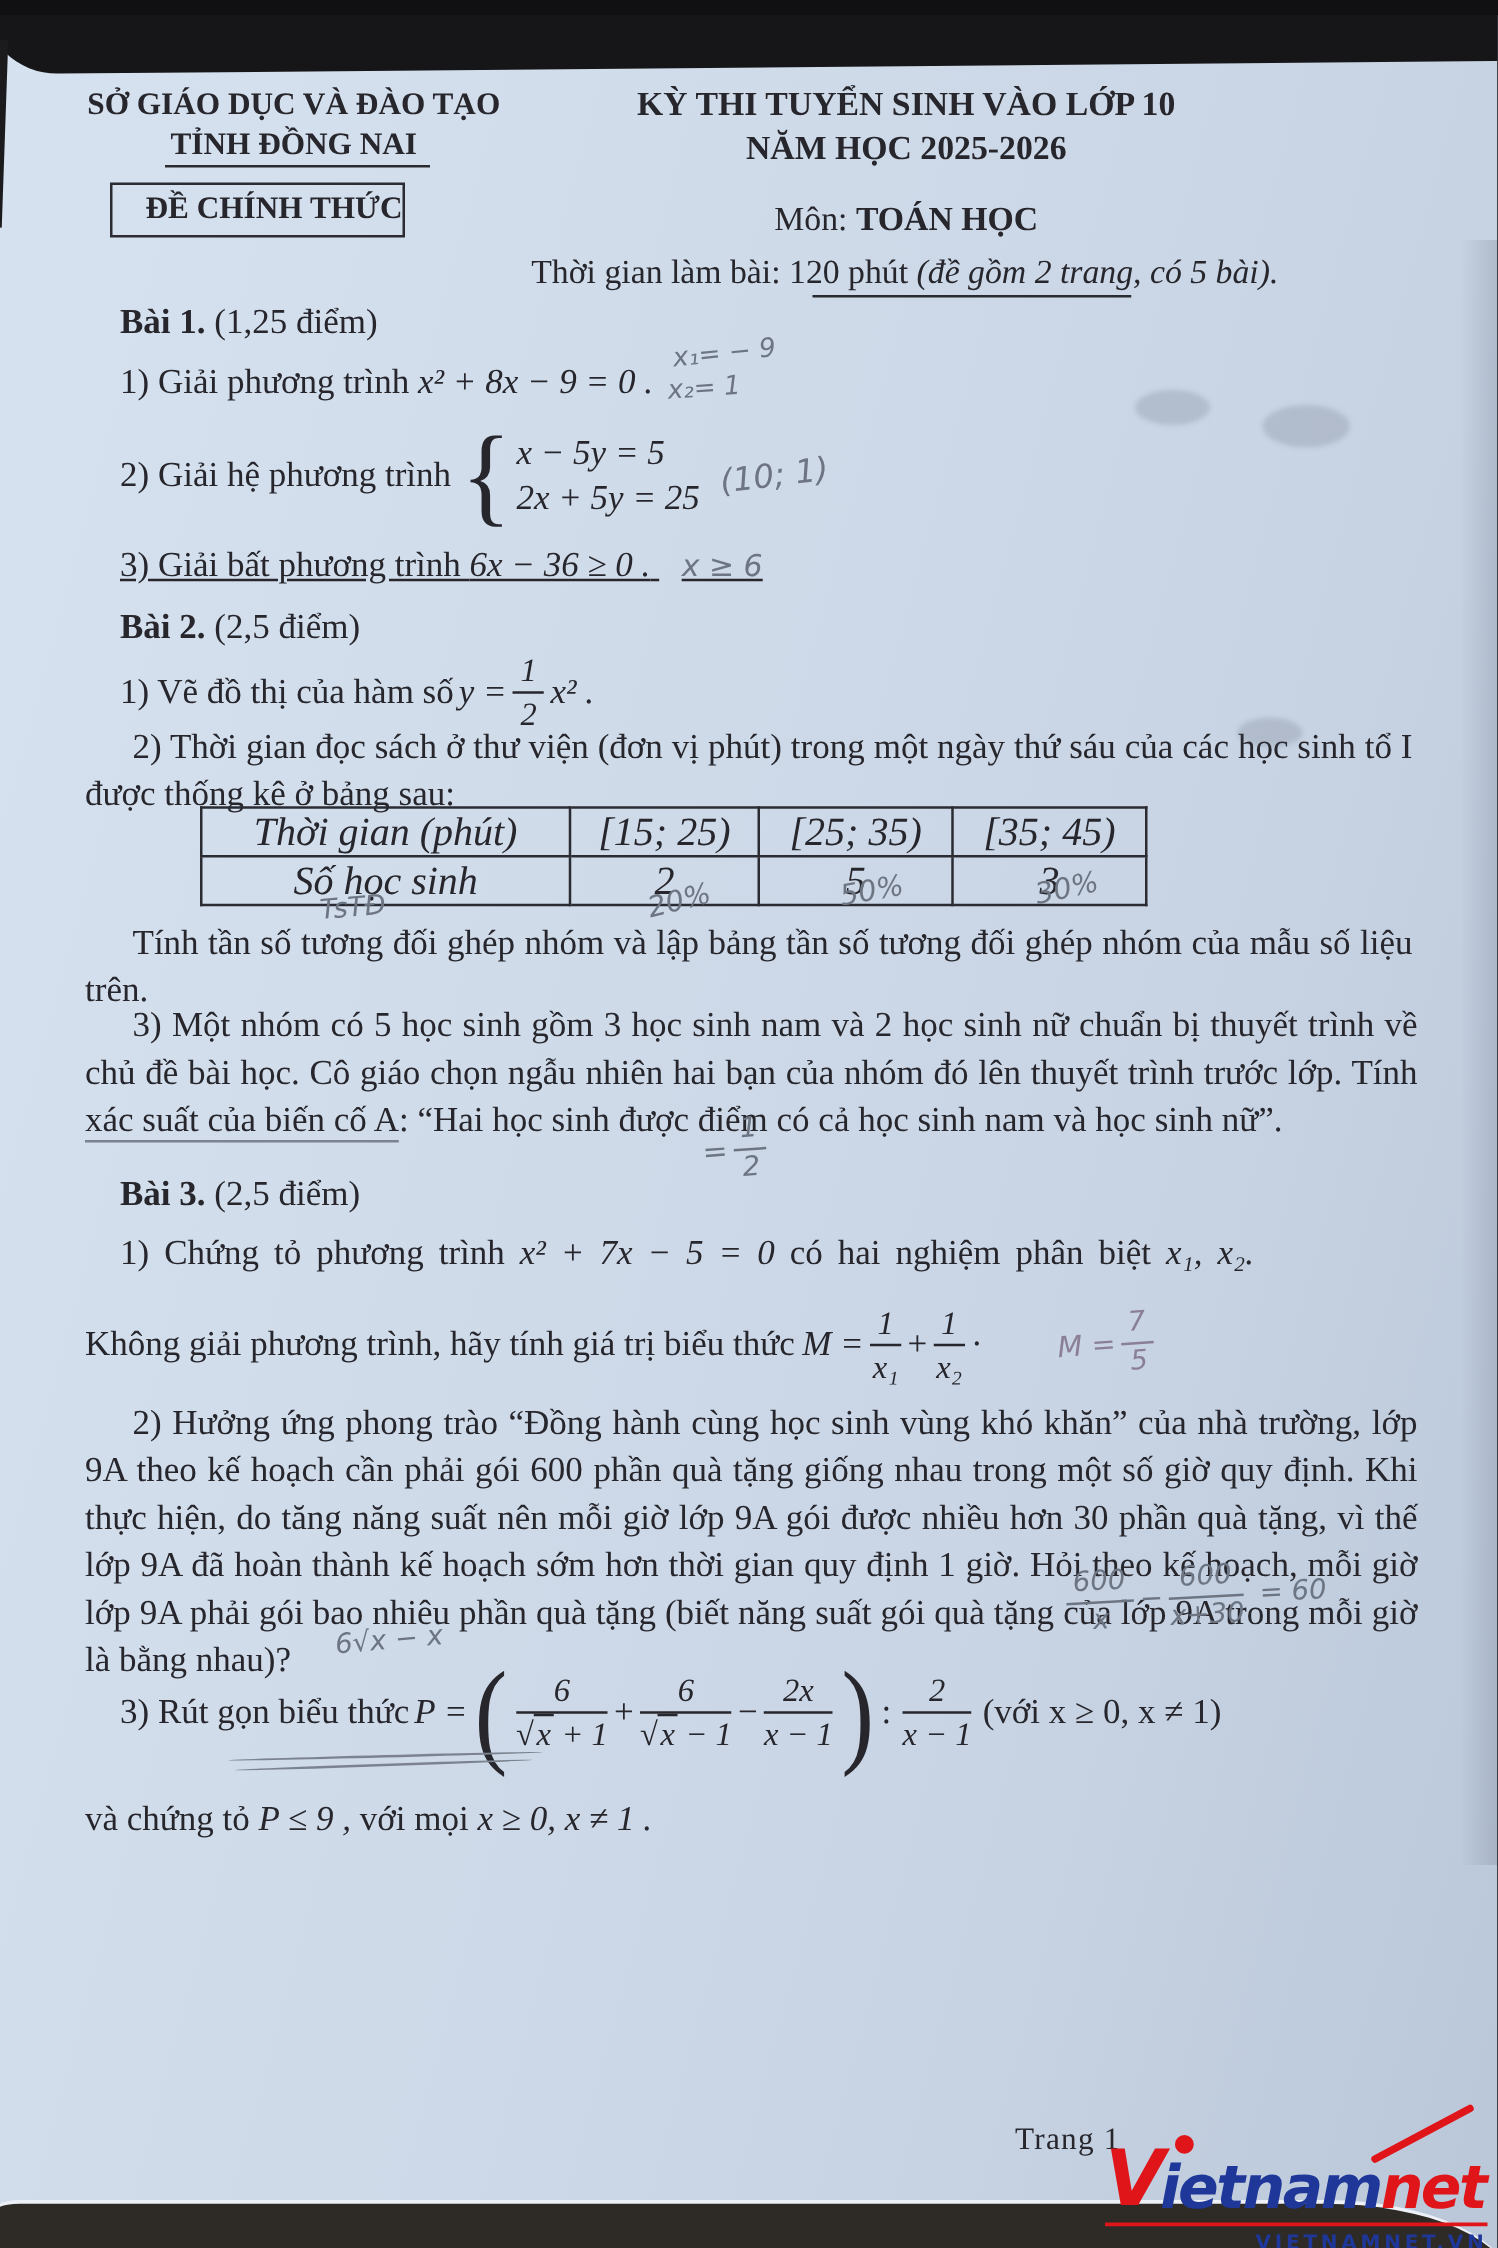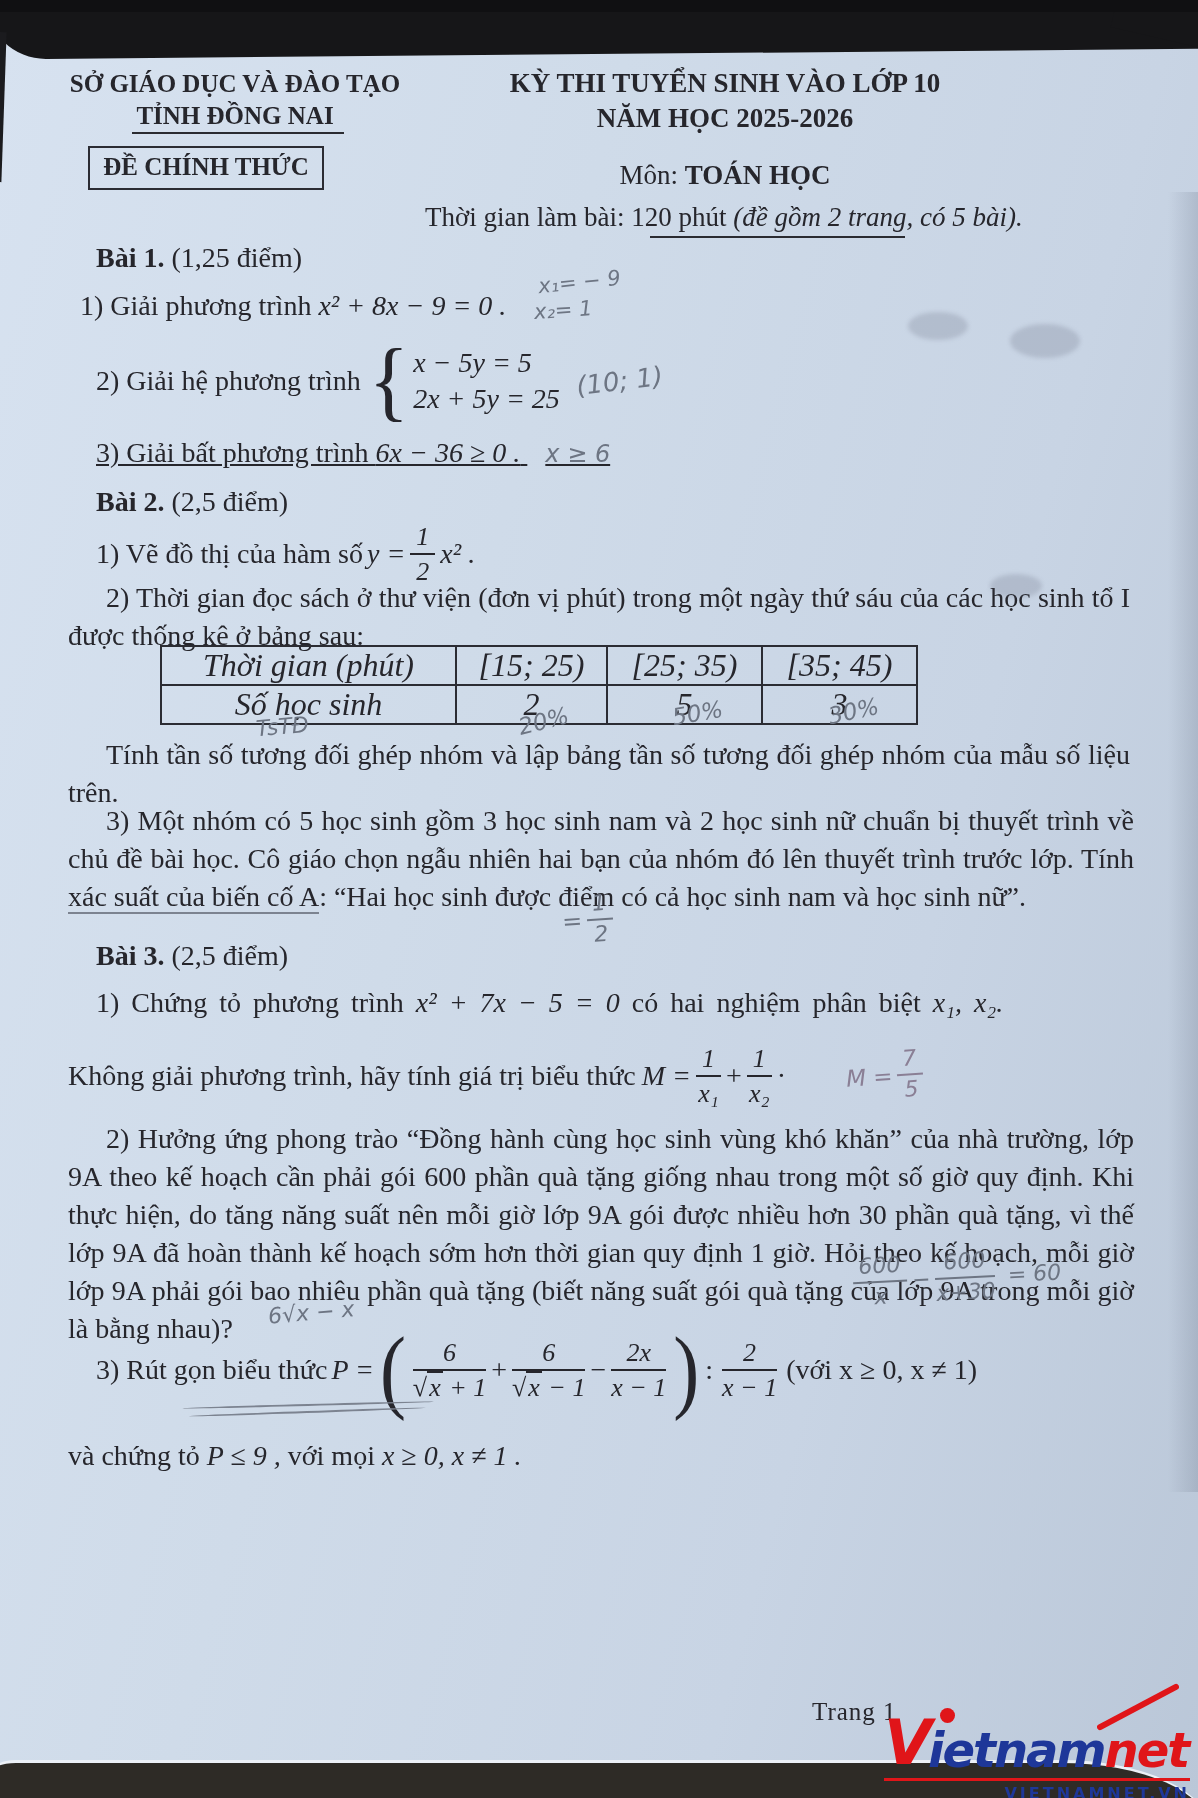--- a/index.html
+++ b/index.html
@@ -60,39 +60,39 @@
 </head>
 <body>
 
 <div class="photo">
 
   <div class="abs ctr" style="left:60px;top:58px;width:350px;">
     <div class="b fs25">SỞ GIÁO DỤC VÀ ĐÀO TẠO</div>
     <div class="b fs25" style="margin-top:4px;">TỈNH ĐỒNG NAI</div>
   </div>
   <div class="abs rule" style="left:132px;top:120px;width:212px;"></div>
-  <div class="abs stamp" style="left:88px;top:134px;width:232px;height:40px;">ĐỀ CHÍNH THỨC</div>
+  <div class="abs stamp" style="left:88px;top:134px;width:232px;height:40px;text-align:right;">ĐỀ CHÍNH THỨC</div>
 
   <div class="abs ctr" style="left:400px;top:56px;width:650px;">
     <div class="b" style="font-size:27px;">KỲ THI TUYỂN SINH VÀO LỚP 10</div>
     <div class="b" style="font-size:27px;margin-top:4px;">NĂM HỌC 2025-2026</div>
   </div>
   <div class="abs ctr" style="left:400px;top:148px;width:650px;font-size:27px;">
     <span>Môn: </span><span class="b">TOÁN HỌC</span>
   </div>
   <div class="abs" style="left:425px;top:190px;width:640px;font-size:27px;">
     <span>Thời gian làm bài: </span><span>120 phút </span><span class="i">(đề gồm 2 trang, có 5 bài).</span>
   </div>
   <div class="abs rule" style="left:650px;top:224px;width:255px;"></div>
 
   <div class="abs fs28" style="left:96px;top:230px;">
     <span class="b">Bài 1.</span><span> (1,25 điểm)</span>
   </div>
 
-  <div class="abs fs28" style="left:80px;top:278px;">
+  <div class="abs fs28" style="left:96px;top:278px;">
     <span>1) Giải phương trình </span><span class="math">x² + 8x − 9 = 0 .</span>
   </div>
   <div class="abs hw" style="left:538px;top:258px;font-size:21px;transform:rotate(-6deg);">x₁= − 9</div>
   <div class="abs hw" style="left:534px;top:286px;font-size:21px;transform:rotate(-4deg);">x₂=  1</div>
 
   <div class="abs row" style="left:96px;top:326px;height:86px;">
     <span class="fs28">2) Giải hệ phương trình </span>
     <span class="brace">{</span>
     <span>
       <span class="math fs28" style="display:block;">x − 5y = 5</span>

